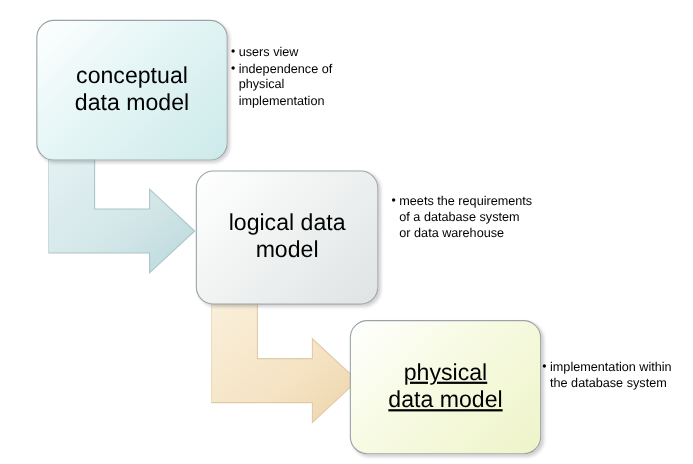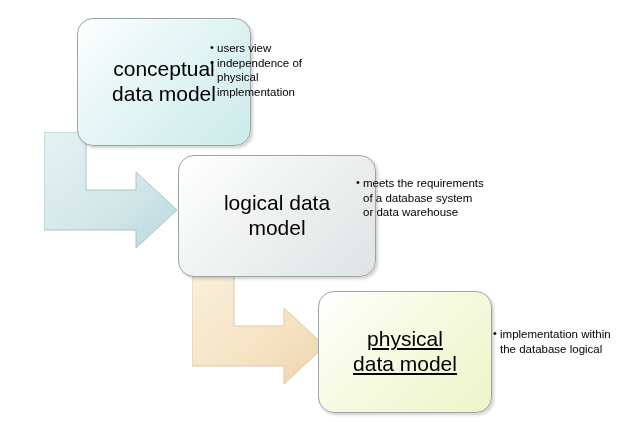--- a/index.html
+++ b/index.html
@@ -39,26 +39,25 @@
   }
 
   #box-conceptual {
     left: 33px;
     top: 18px;
     width: 174px;
     height: 128px;
     font-size: 21px;
     background: linear-gradient(135deg, #ffffff 0%, #e9f7f7 35%, #cceaea 100%);
     box-shadow: 2px 2px 3px rgba(0,0,0,0.18);
-    margin-left: 44px;
   }
   #box-logical {
     left: 178px;
     top: 155px;
-    width: 198px;
+    width: 166px;
     height: 122px;
     font-size: 21px;
     background: linear-gradient(135deg, #ffffff 0%, #f2f4f4 40%, #dfe3e3 100%);
     box-shadow: 2px 2px 3px rgba(0,0,0,0.18);
   }
   #box-physical {
     left: 318px;
     top: 291px;
     width: 174px;
     height: 122px;
@@ -157,17 +156,17 @@
 
   <div class="notes" id="notes-conceptual">
     <ul>
       <li>users view</li>
       <li>independence of physical implementation</li>
     </ul>
   </div>
 
   <div class="notes" id="notes-physical">
     <ul>
-      <li>implementation within the database logical</li>
+      <li>implementation within the database system</li>
     </ul>
   </div>
 
 </div>
 
 </body></html>

